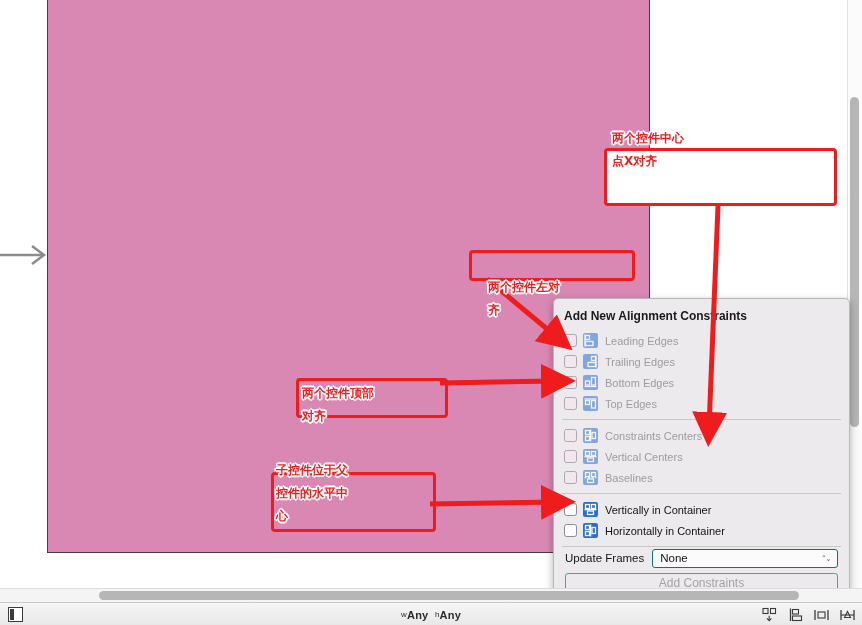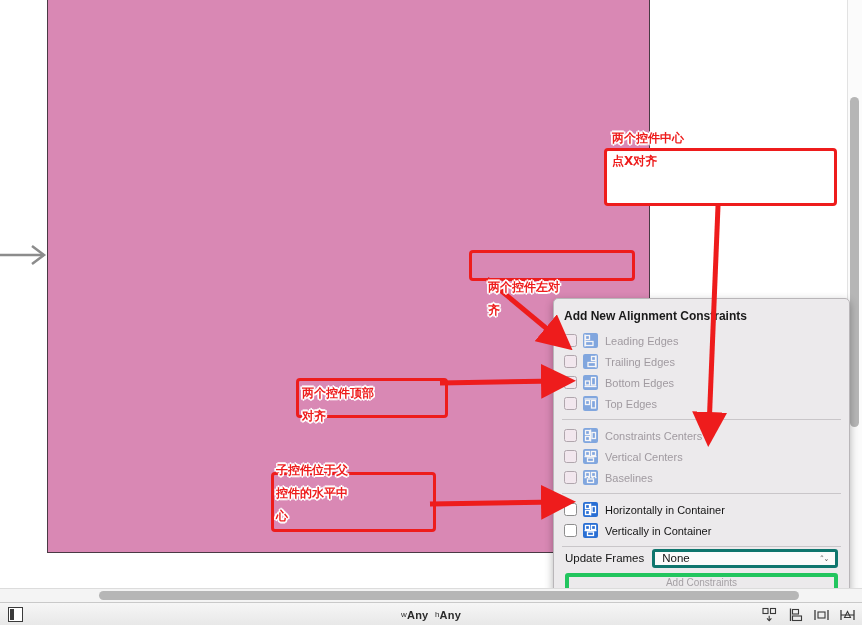--- a/index.html
+++ b/index.html
@@ -103,35 +103,35 @@
   .row.enabled .lbl { color: #141414; }
   .rowwrap { position: relative; height: 21px; }
   .divider { height: 1px; background: #c9c6c9; margin: 5px 8px; }
 
   .update-row {
     position: absolute; left: 0; right: 0; top: 247px; height: 21px;
     display: flex; align-items: center; padding: 12px 11px;
   }
   .update-label { font-size: 11.5px; color: #141414; margin-right: 8px; }
   .update-select {
-    flex: 1; height: 19px; background: #fbfbfb; border: 3px solid #0f766e;
+    flex: 1; height: 19px; background: #fbfbfb; border: 1px solid #0f766e;
     border-radius: 3px; position: relative;
     display: flex; align-items: center; padding-left: 7px;
     font-size: 11.5px; color: #141414;
   }
   .update-select::after {
     content: "\2303\2304"; position: absolute; right: 6px; top: 50%;
     transform: translateY(-50%) scaleX(.8); font-size: 8px; color: #5a5a5a;
     letter-spacing: -1px; line-height: 7px;
   }
   .add-btn {
     position: absolute; left: 11px; right: 11px; top: 274px; height: 19px;
-    border: 4px solid #22c55e; border-radius: 3px; background: #eceaec;
+    border: 1px solid #22c55e; border-radius: 3px; background: #eceaec;
     display: flex; align-items: center; justify-content: center;
-    font-size: 10px; color: #a5a1a5;
+    font-size: 12px; color: #a5a1a5;
   }
 
   
   .ann-box {
     position: absolute; border: 3px solid #ee1c1c; border-radius: 4px;
     background: transparent;
   }
   .ann-box.filled { background: #ffffff; }
   .ann-text {
     position: absolute; font-family: "DejaVu Sans", sans-serif;
@@ -275,51 +275,51 @@
               </svg>
           </span>
           <span class="lbl">Baselines</span>
         </div>
         <div class="combo"></div>
       </div>
 
       <div class="divider"></div>
 
       <div class="rowwrap">
+        <div class="row enabled">
+          <span class="cb"></span>
+          <span class="ico">
+            <svg width="15" height="15" viewBox="0 0 15 15">
+                <rect x="2.5" y="2.5" width="4" height="4" fill="none" stroke="#fff" stroke-width="1.3"></rect>
+                <rect x="8.5" y="2.5" width="4" height="4" fill="none" stroke="#fff" stroke-width="1.3"></rect>
+                <rect x="4.5" y="9" width="6" height="3.5" fill="none" stroke="#fff" stroke-width="1.3"></rect>
+                <line x1="1.5" y1="7.6" x2="13.5" y2="7.6" stroke="#fff" stroke-width="1.3"></line>
+              </svg>
+          </span>
+          <span class="lbl">Vertically in Container</span>
+        </div>
+        <div class="combo"></div>
+      </div>
+
+      <div class="rowwrap">
         <div class="row enabled focus">
           <span class="cb"></span>
           <span class="ico">
             <svg width="15" height="15" viewBox="0 0 15 15">
                 <rect x="2.5" y="2.5" width="4" height="4" fill="none" stroke="#fff" stroke-width="1.3"></rect>
                 <rect x="2.5" y="8.5" width="4" height="4" fill="none" stroke="#fff" stroke-width="1.3"></rect>
                 <rect x="9" y="4.5" width="3.5" height="6" fill="none" stroke="#fff" stroke-width="1.3"></rect>
                 <line x1="7.6" y1="1.5" x2="7.6" y2="13.5" stroke="#fff" stroke-width="1.3"></line>
               </svg>
           </span>
           <span class="lbl">Horizontally in Container</span>
         </div>
         <div class="combo">
           <span class="caret"></span>
         </div>
-      </div>
-
-      <div class="rowwrap">
-        <div class="row enabled">
-          <span class="cb"></span>
-          <span class="ico">
-            <svg width="15" height="15" viewBox="0 0 15 15">
-                <rect x="2.5" y="2.5" width="4" height="4" fill="none" stroke="#fff" stroke-width="1.3"></rect>
-                <rect x="8.5" y="2.5" width="4" height="4" fill="none" stroke="#fff" stroke-width="1.3"></rect>
-                <rect x="4.5" y="9" width="6" height="3.5" fill="none" stroke="#fff" stroke-width="1.3"></rect>
-                <line x1="1.5" y1="7.6" x2="13.5" y2="7.6" stroke="#fff" stroke-width="1.3"></line>
-              </svg>
-          </span>
-          <span class="lbl">Vertically in Container</span>
-        </div>
-        <div class="combo"></div>
       </div>
 
       <div class="divider"></div>
     </div>
 
     <div class="update-row">
       <span class="update-label">Update Frames</span>
       <span class="update-select">None</span>
     </div>
 

